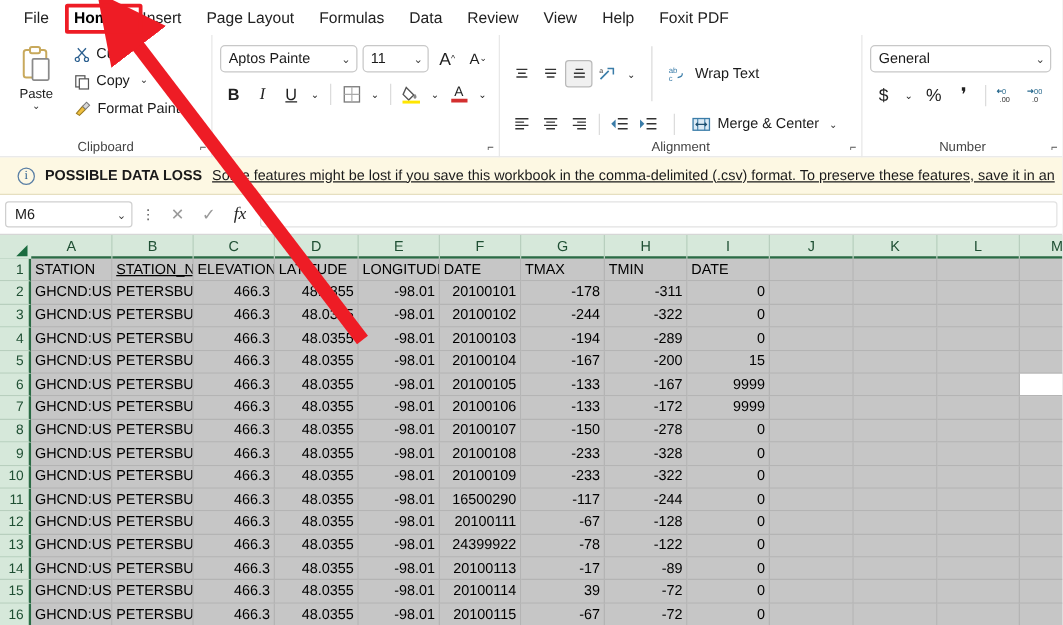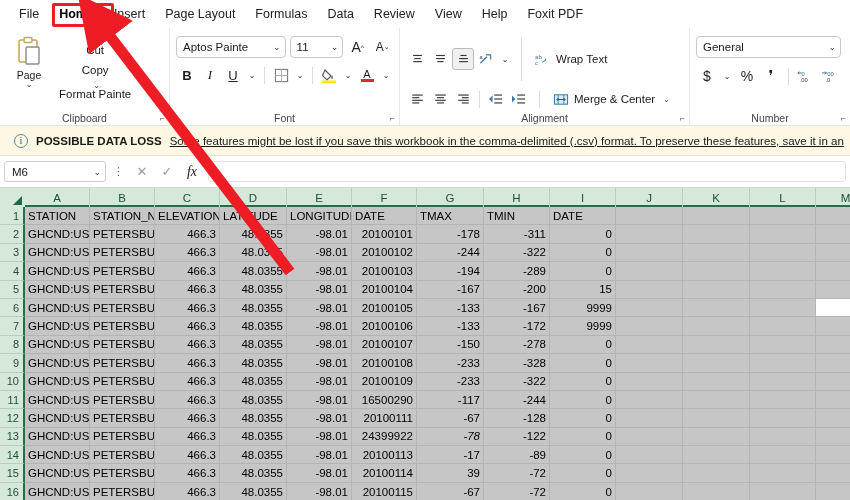--- a/index.html
+++ b/index.html
@@ -70,23 +70,23 @@
   .paste-btn {
     width: 46px;
     display: flex; flex-direction: column; align-items: center;
     padding-top: 2px;
     cursor: default;
   }
   .paste-label { font-size: 10.5px; margin-top: 1px; }
   .paste-caret { font-size: 8px; color: #333; line-height: 8px; }
   .clip-list { display: flex; flex-direction: column; gap: 3px; padding-top: 3px; }
   .clip-item {
-    display: flex; align-items: center; gap: 5px;
+    display: flex; align-items: flex-start; gap: 5px;
     font-size: 11.5px; height: 19px; padding: 0 3px;
-    white-space: nowrap; cursor: default; flex-direction: column;
+    white-space: nowrap; cursor: default;
   }
   .mini-caret { font-size: 8px; color: #333; margin-left: 3px; }
 
   
   .g-font { width: 230px; }
   .font-row1 { display: flex; align-items: center; gap: 4px; padding-top: 4px; }
   .font-row2 { display: flex; align-items: center; gap: 1px; padding-top: 6px; }
   .combo {
     height: 22px;
     border: 1px solid #c8c8c8;
@@ -267,21 +267,21 @@
   <div class="ribbon">
 
     <div class="group g-clipboard">
       <div class="clip-inner">
         <div class="paste-btn">
           <svg width="30" height="32" viewBox="0 0 30 32">
             <rect x="5" y="4" width="18" height="22" rx="2" fill="#fff" stroke="#c8a95c" stroke-width="1.6"></rect>
             <rect x="10" y="1.5" width="8" height="5" rx="1.5" fill="#fff" stroke="#c8a95c" stroke-width="1.6"></rect>
             <rect x="12" y="11" width="13" height="17" rx="1" fill="#fff" stroke="#8a8a8a" stroke-width="1.4"></rect>
           </svg>
-          <span class="paste-label">Page</span>
+          <span class="paste-label">Paste</span>
           <span class="paste-caret">⌄</span>
         </div>
         <div class="clip-list">
           <div class="clip-item">
             <svg width="13" height="13" viewBox="0 0 16 16">
               <line x1="4" y1="2" x2="12" y2="11" stroke="#2b5f8f" stroke-width="1.3"></line>
               <line x1="12" y1="2" x2="4" y2="11" stroke="#2b5f8f" stroke-width="1.3"></line>
               <circle cx="3.5" cy="13" r="2" fill="none" stroke="#2b5f8f" stroke-width="1.2"></circle>
               <circle cx="12.5" cy="13" r="2" fill="none" stroke="#2b5f8f" stroke-width="1.2"></circle>
             </svg>
@@ -357,21 +357,20 @@
         </div>
         <div class="icon-btn sm">⌄</div>
         <div class="icon-btn">
           <div style="display:flex;flex-direction:column;align-items:center;line-height:10px">
             <span style="font-size:11px">A</span>
             <span style="width:13px;height:3px;background:#d32f2f;display:block"></span>
           </div>
         </div>
         <div class="icon-btn sm">⌄</div>
       </div>
-      <div class="group-label">Font</div>
       <div class="group-launcher">⌐</div>
     </div>
 
     <div class="group g-align">
       <div class="al-row">
         <div class="icon-btn">
           <svg width="15" height="14" viewBox="0 0 16 16">
             <line x1="3" y1="4" x2="13" y2="4" stroke="#333" stroke-width="1.3"></line>
             <line x1="4.5" y1="7.5" x2="11.5" y2="7.5" stroke="#333" stroke-width="1.3"></line>
             <line x1="3" y1="11" x2="13" y2="11" stroke="#333" stroke-width="1.3"></line>
@@ -558,21 +557,21 @@
           <div class="rh">11</div>
           <div class="rh">12</div>
           <div class="rh">13</div>
           <div class="rh">14</div>
           <div class="rh">15</div>
           <div class="rh">16</div>
         </div>
       <div class="sheet" id="sheet">
           <div class="row">
             <div class="cell" style="width: 65px;">STATION</div>
-            <div class="cell" style="width: 65px;">STATION_N</div>
+            <div class="cell" style="width: 65px; text-decoration: underline;">STATION_N</div>
             <div class="cell" style="width: 65px;">ELEVATION</div>
             <div class="cell" style="width: 67px;">LATITUDE</div>
             <div class="cell" style="width: 65px;">LONGITUDI</div>
             <div class="cell" style="width: 65px;">DATE</div>
             <div class="cell" style="width: 67px;">TMAX</div>
             <div class="cell" style="width: 66px;">TMIN</div>
             <div class="cell" style="width: 66px;">DATE</div>
             <div class="cell" style="width: 67px;"></div>
             <div class="cell" style="width: 67px;"></div>
             <div class="cell" style="width: 66px;"></div>
@@ -743,21 +742,21 @@
             <div class="cell" style="width: 66px;"></div>
             <div class="cell" style="width: 60px;"></div>
           </div>
           <div class="row">
             <div class="cell" style="width: 65px;">GHCND:US</div>
             <div class="cell" style="width: 65px;">PETERSBUF</div>
             <div class="cell num" style="width: 65px;">466.3</div>
             <div class="cell num" style="width: 67px;">48.0355</div>
             <div class="cell num" style="width: 65px;">-98.01</div>
             <div class="cell num" style="width: 65px;">24399922</div>
-            <div class="cell num" style="width: 67px; font-style: italic;">-78</div>
+            <div class="cell num" style="width: 67px;">-78</div>
             <div class="cell num" style="width: 66px;">-122</div>
             <div class="cell num" style="width: 66px;">0</div>
             <div class="cell" style="width: 67px;"></div>
             <div class="cell" style="width: 67px;"></div>
             <div class="cell" style="width: 66px;"></div>
             <div class="cell" style="width: 60px;"></div>
           </div>
           <div class="row">
             <div class="cell" style="width: 65px;">GHCND:US</div>
             <div class="cell" style="width: 65px;">PETERSBUF</div>

